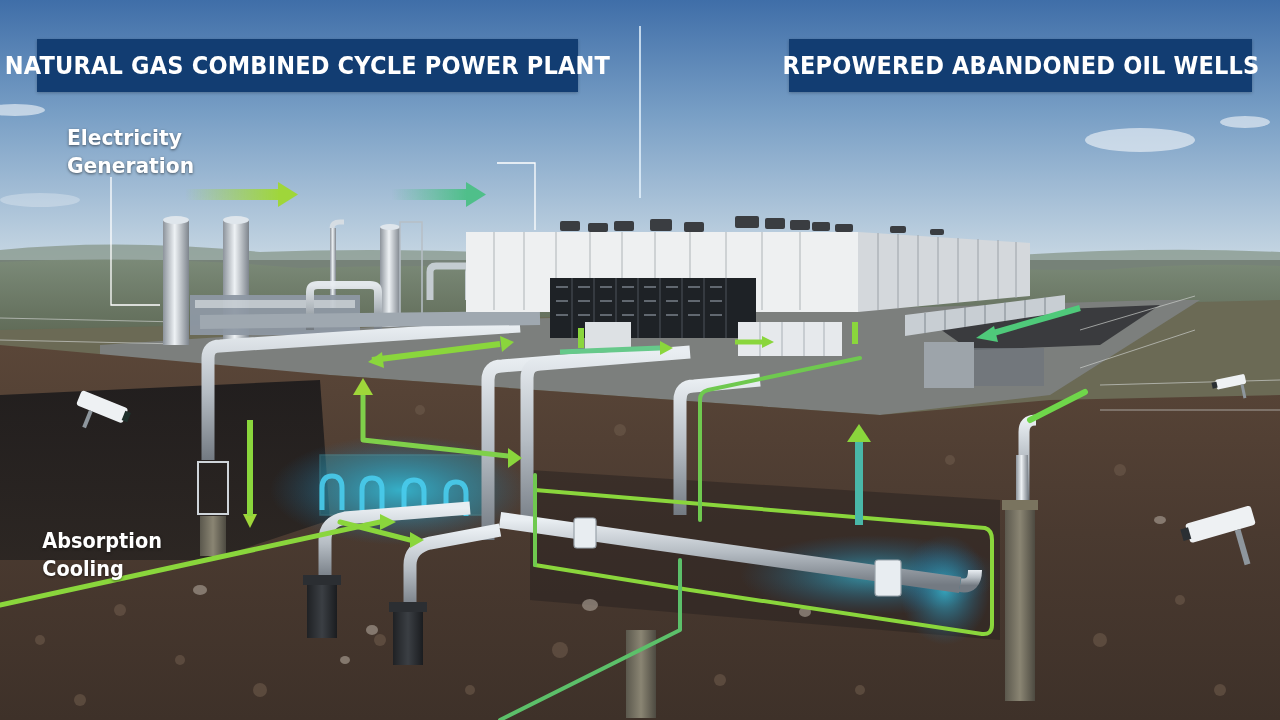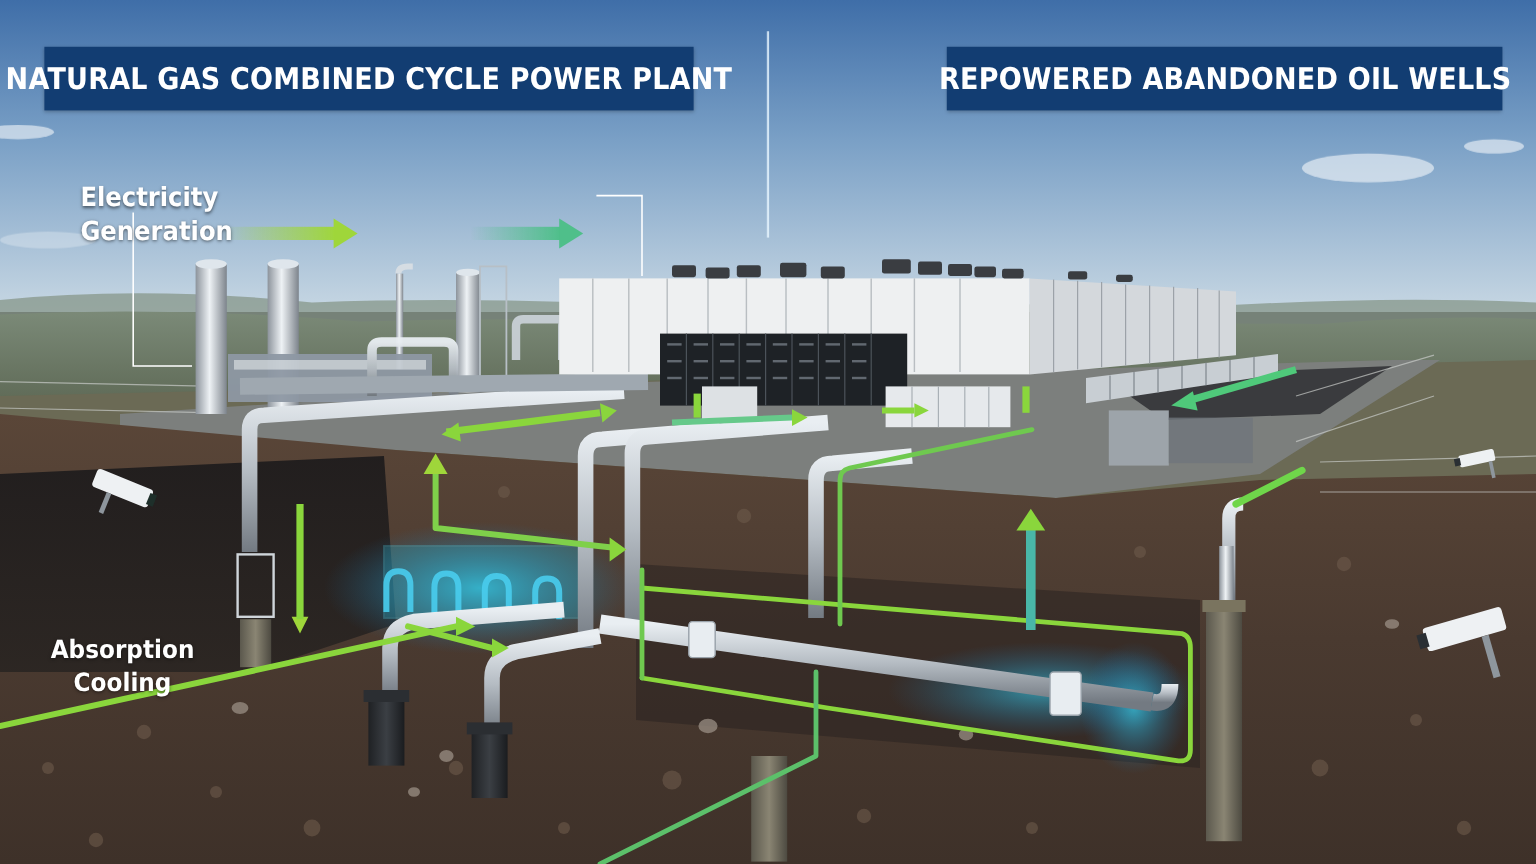--- a/index.html
+++ b/index.html
@@ -13,23 +13,23 @@
     letter-spacing: 0.2px; box-shadow: 0 1px 3px rgba(0,0,0,0.25);
   }
   .banner span { transform: scaleX(0.9); white-space: nowrap; }
   #banner-left { left: 37px; top: 39px; width: 541px; height: 53px; }
   #banner-right { left: 757px; top: 39px; width: 463px; height: 53px; margin-left: 32px; }
   .label {
     position: absolute; color: #ffffff; font-weight: bold; font-size: 22px; line-height: 28px;
     text-shadow: 0 1px 3px rgba(0,0,0,0.55); white-space: pre-line;
   }
   .label span { display: inline-block; transform: scaleX(0.92); transform-origin: left center; }
-  #label-electricity { left: 67px; top: 124px; }
+  #label-electricity { left: 67px; top: 96px; }
   #label-wasteheat { left: 382px; top: 114px; }
-  #label-absorption { left: 37px; top: 499px; text-align: center; font-size: 21px; line-height: 28px; }
+  #label-absorption { left: 37px; top: 499px; font-size: 21px; line-height: 28px; }
   #label-absorption span { transform-origin: center center; }
 </style>
 </head>
 <body>
 
 <div id="stage">
 
   <svg class="scene" viewBox="0 0 1280 720">
     <defs>
       <linearGradient id="sky" x1="0" y1="0" x2="0" y2="1">

